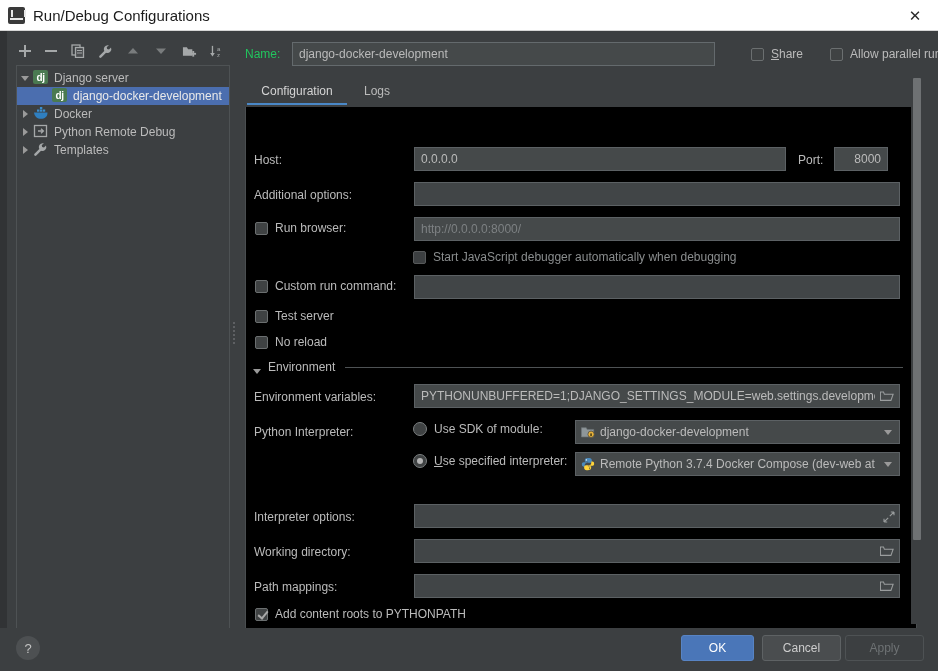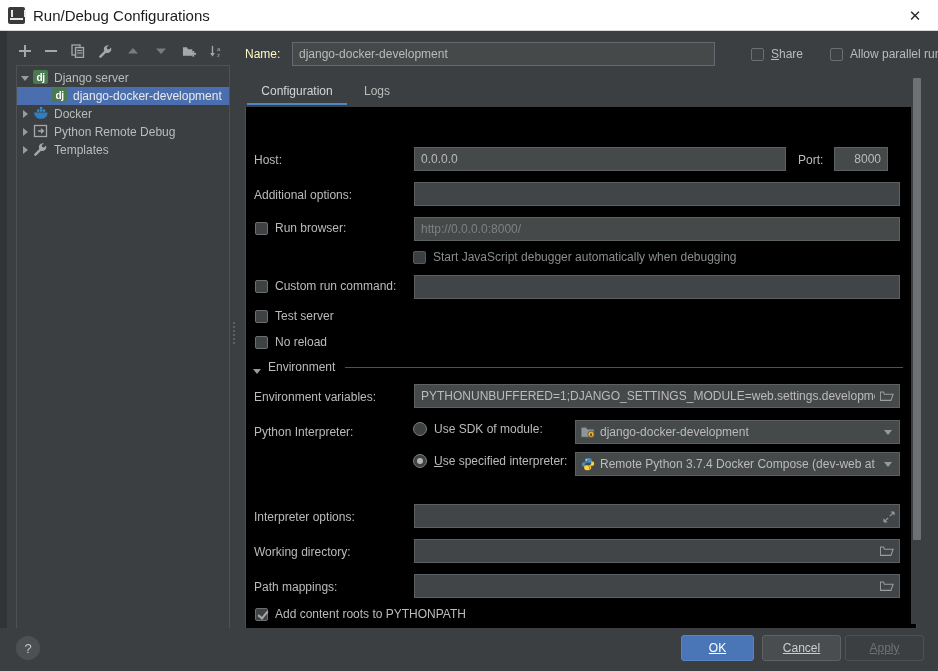--- a/index.html
+++ b/index.html
@@ -149,21 +149,21 @@
   }
 
   
   .right {
     position: absolute; left: 238px; top: 31px;
     width: 700px; height: 600px;
   }
 
   .name-label {
     position: absolute; left: 7px; top: 16px;
-    font-size: 12px; color: #fef9c3;
+    font-size: 12px; color: #22c55e;
   }
   .name-input {
     position: absolute; left: 54px; top: 11px;
     width: 423px; height: 24px;
     background: #45494a;
     border: 1px solid #646a6d;
     color: #bbbbbb;
     font-size: 12px;
     padding: 0 6px;
     font-family: "Liberation Sans", sans-serif;
@@ -360,21 +360,20 @@
     cursor: pointer;
   }
   .dlg-btn {
     position: absolute; top: 7px;
     height: 26px;
     display: flex; align-items: center; justify-content: center;
     font-size: 12px;
     border-radius: 3px;
     cursor: pointer;
     font-family: "Liberation Sans", sans-serif;
-    text-decoration: underline;
   }
   .dlg-btn.primary {
     background: #4a76b8;
     border: 1px solid #5884c4;
     color: #ffffff;
   }
   .dlg-btn.normal {
     background: #4a4d4f;
     border: 1px solid #5e6264;
     color: #cdcdcd;

